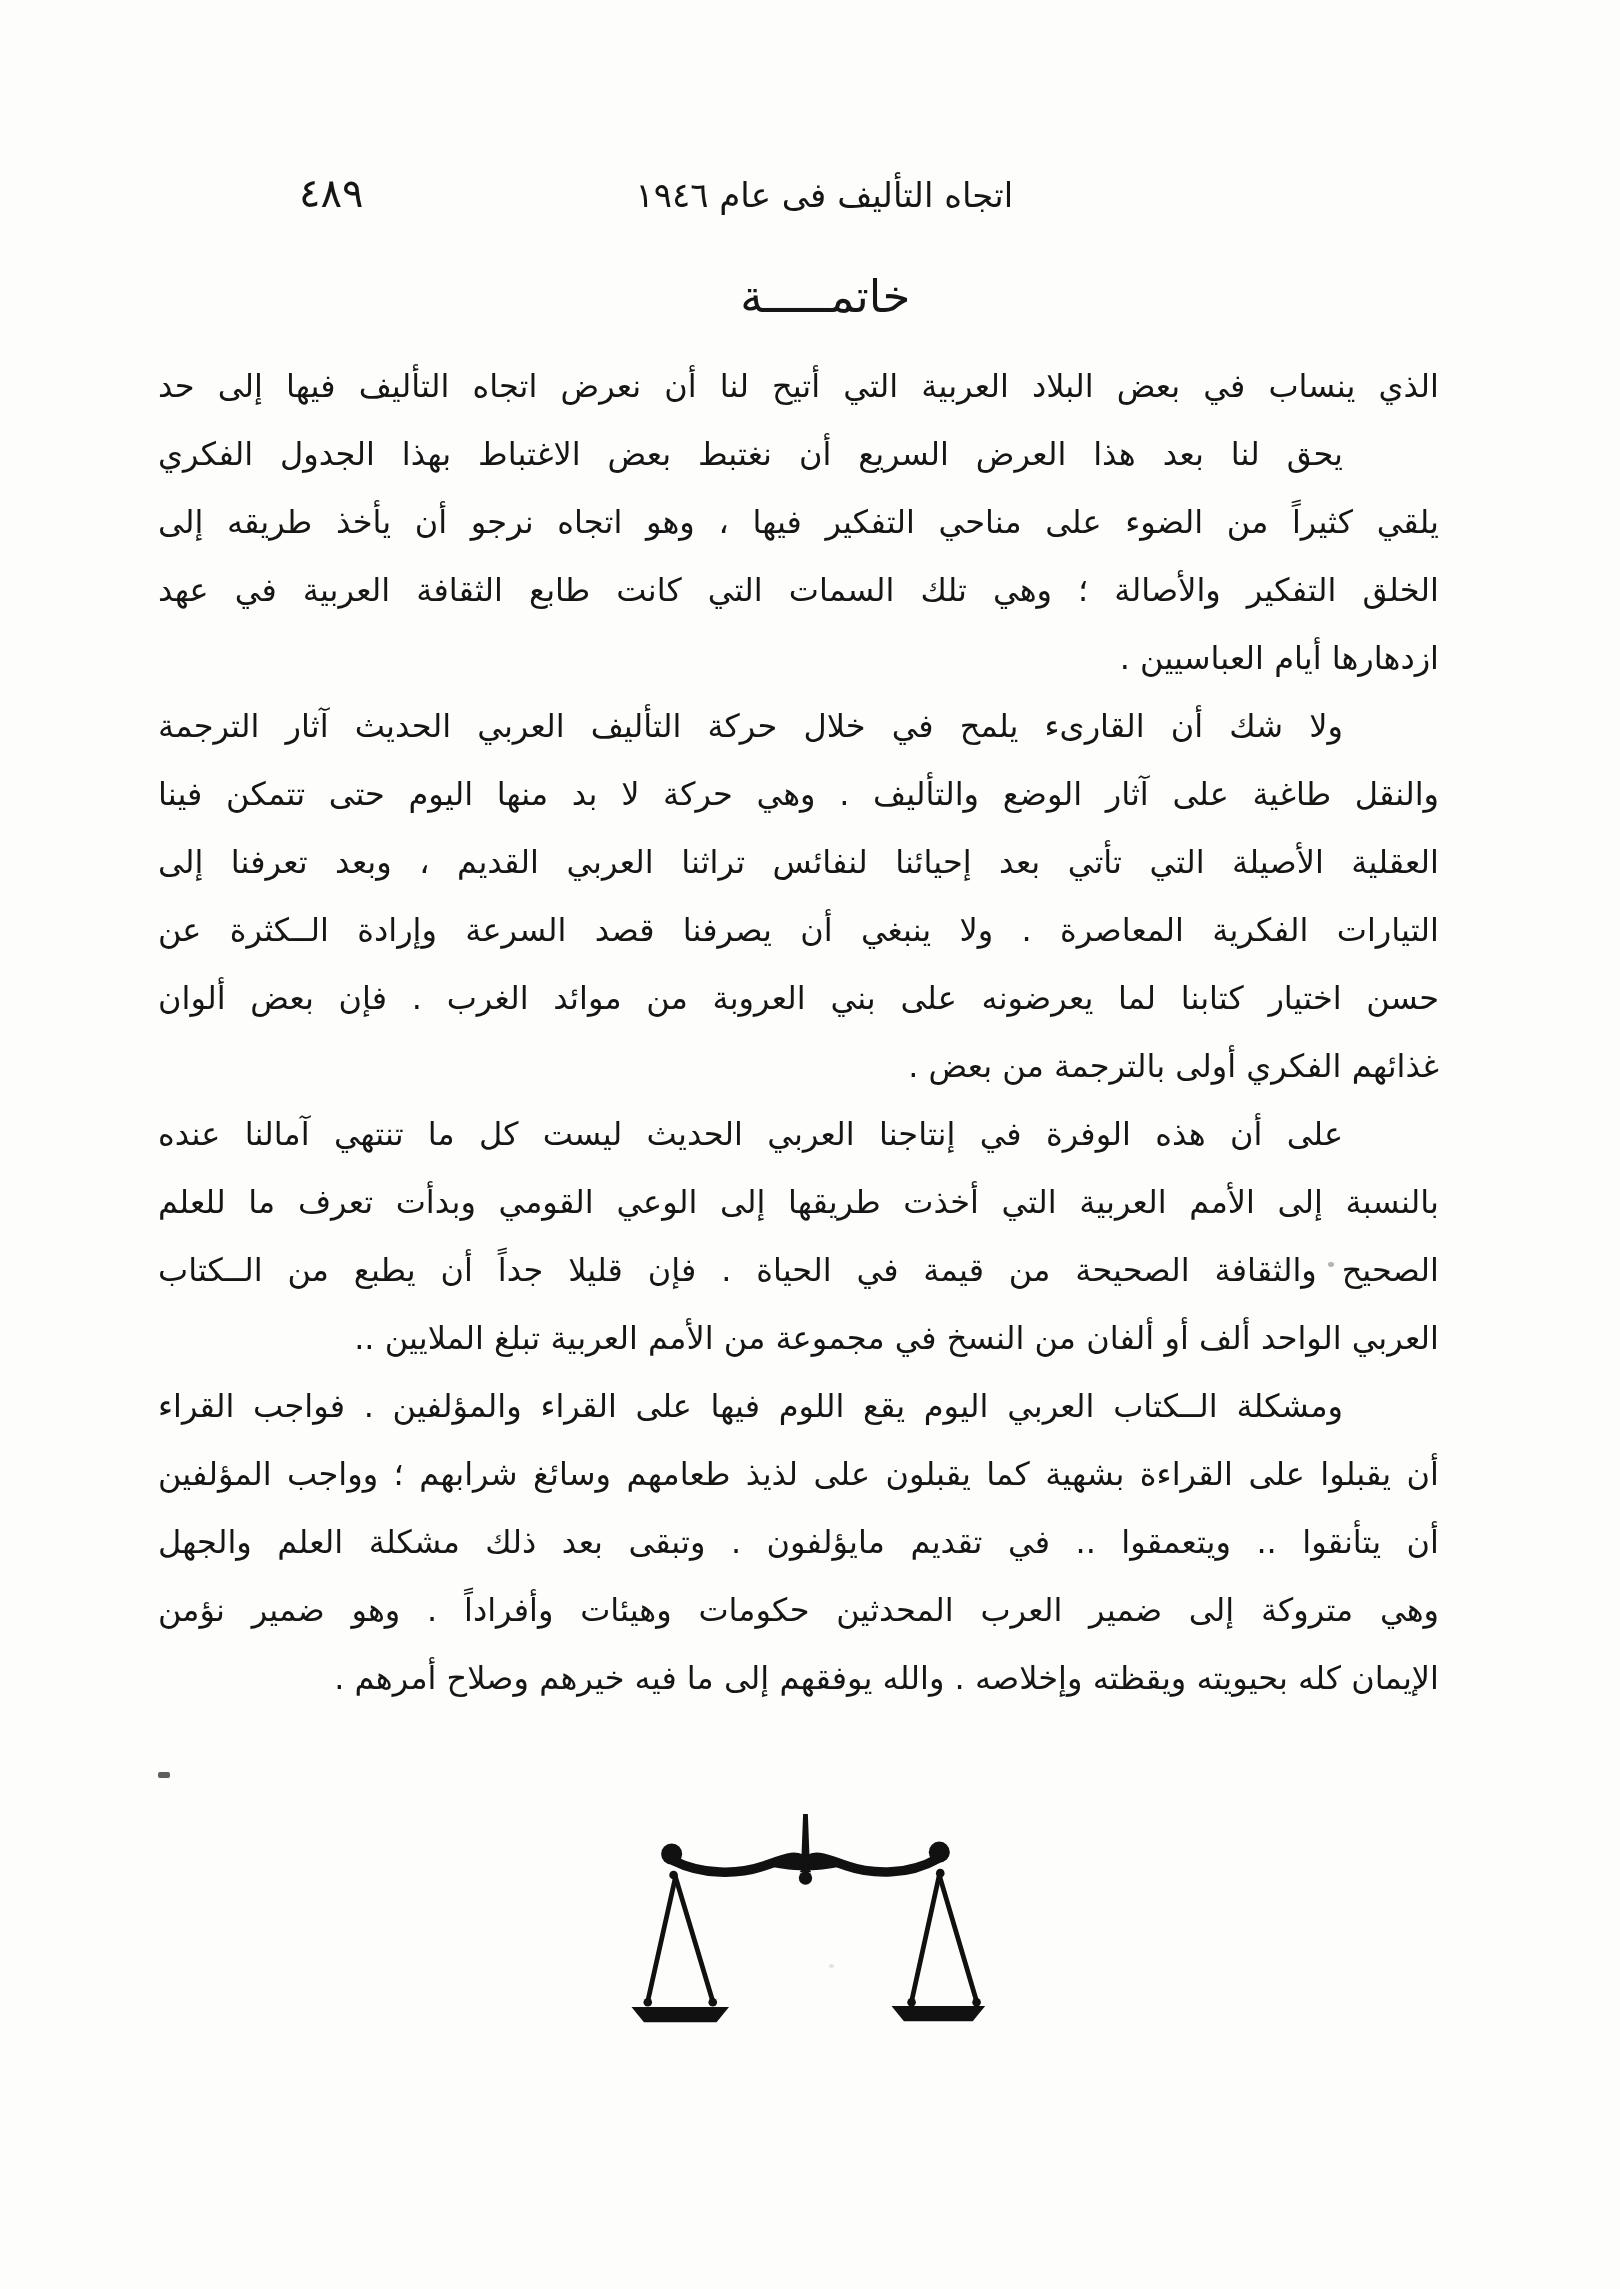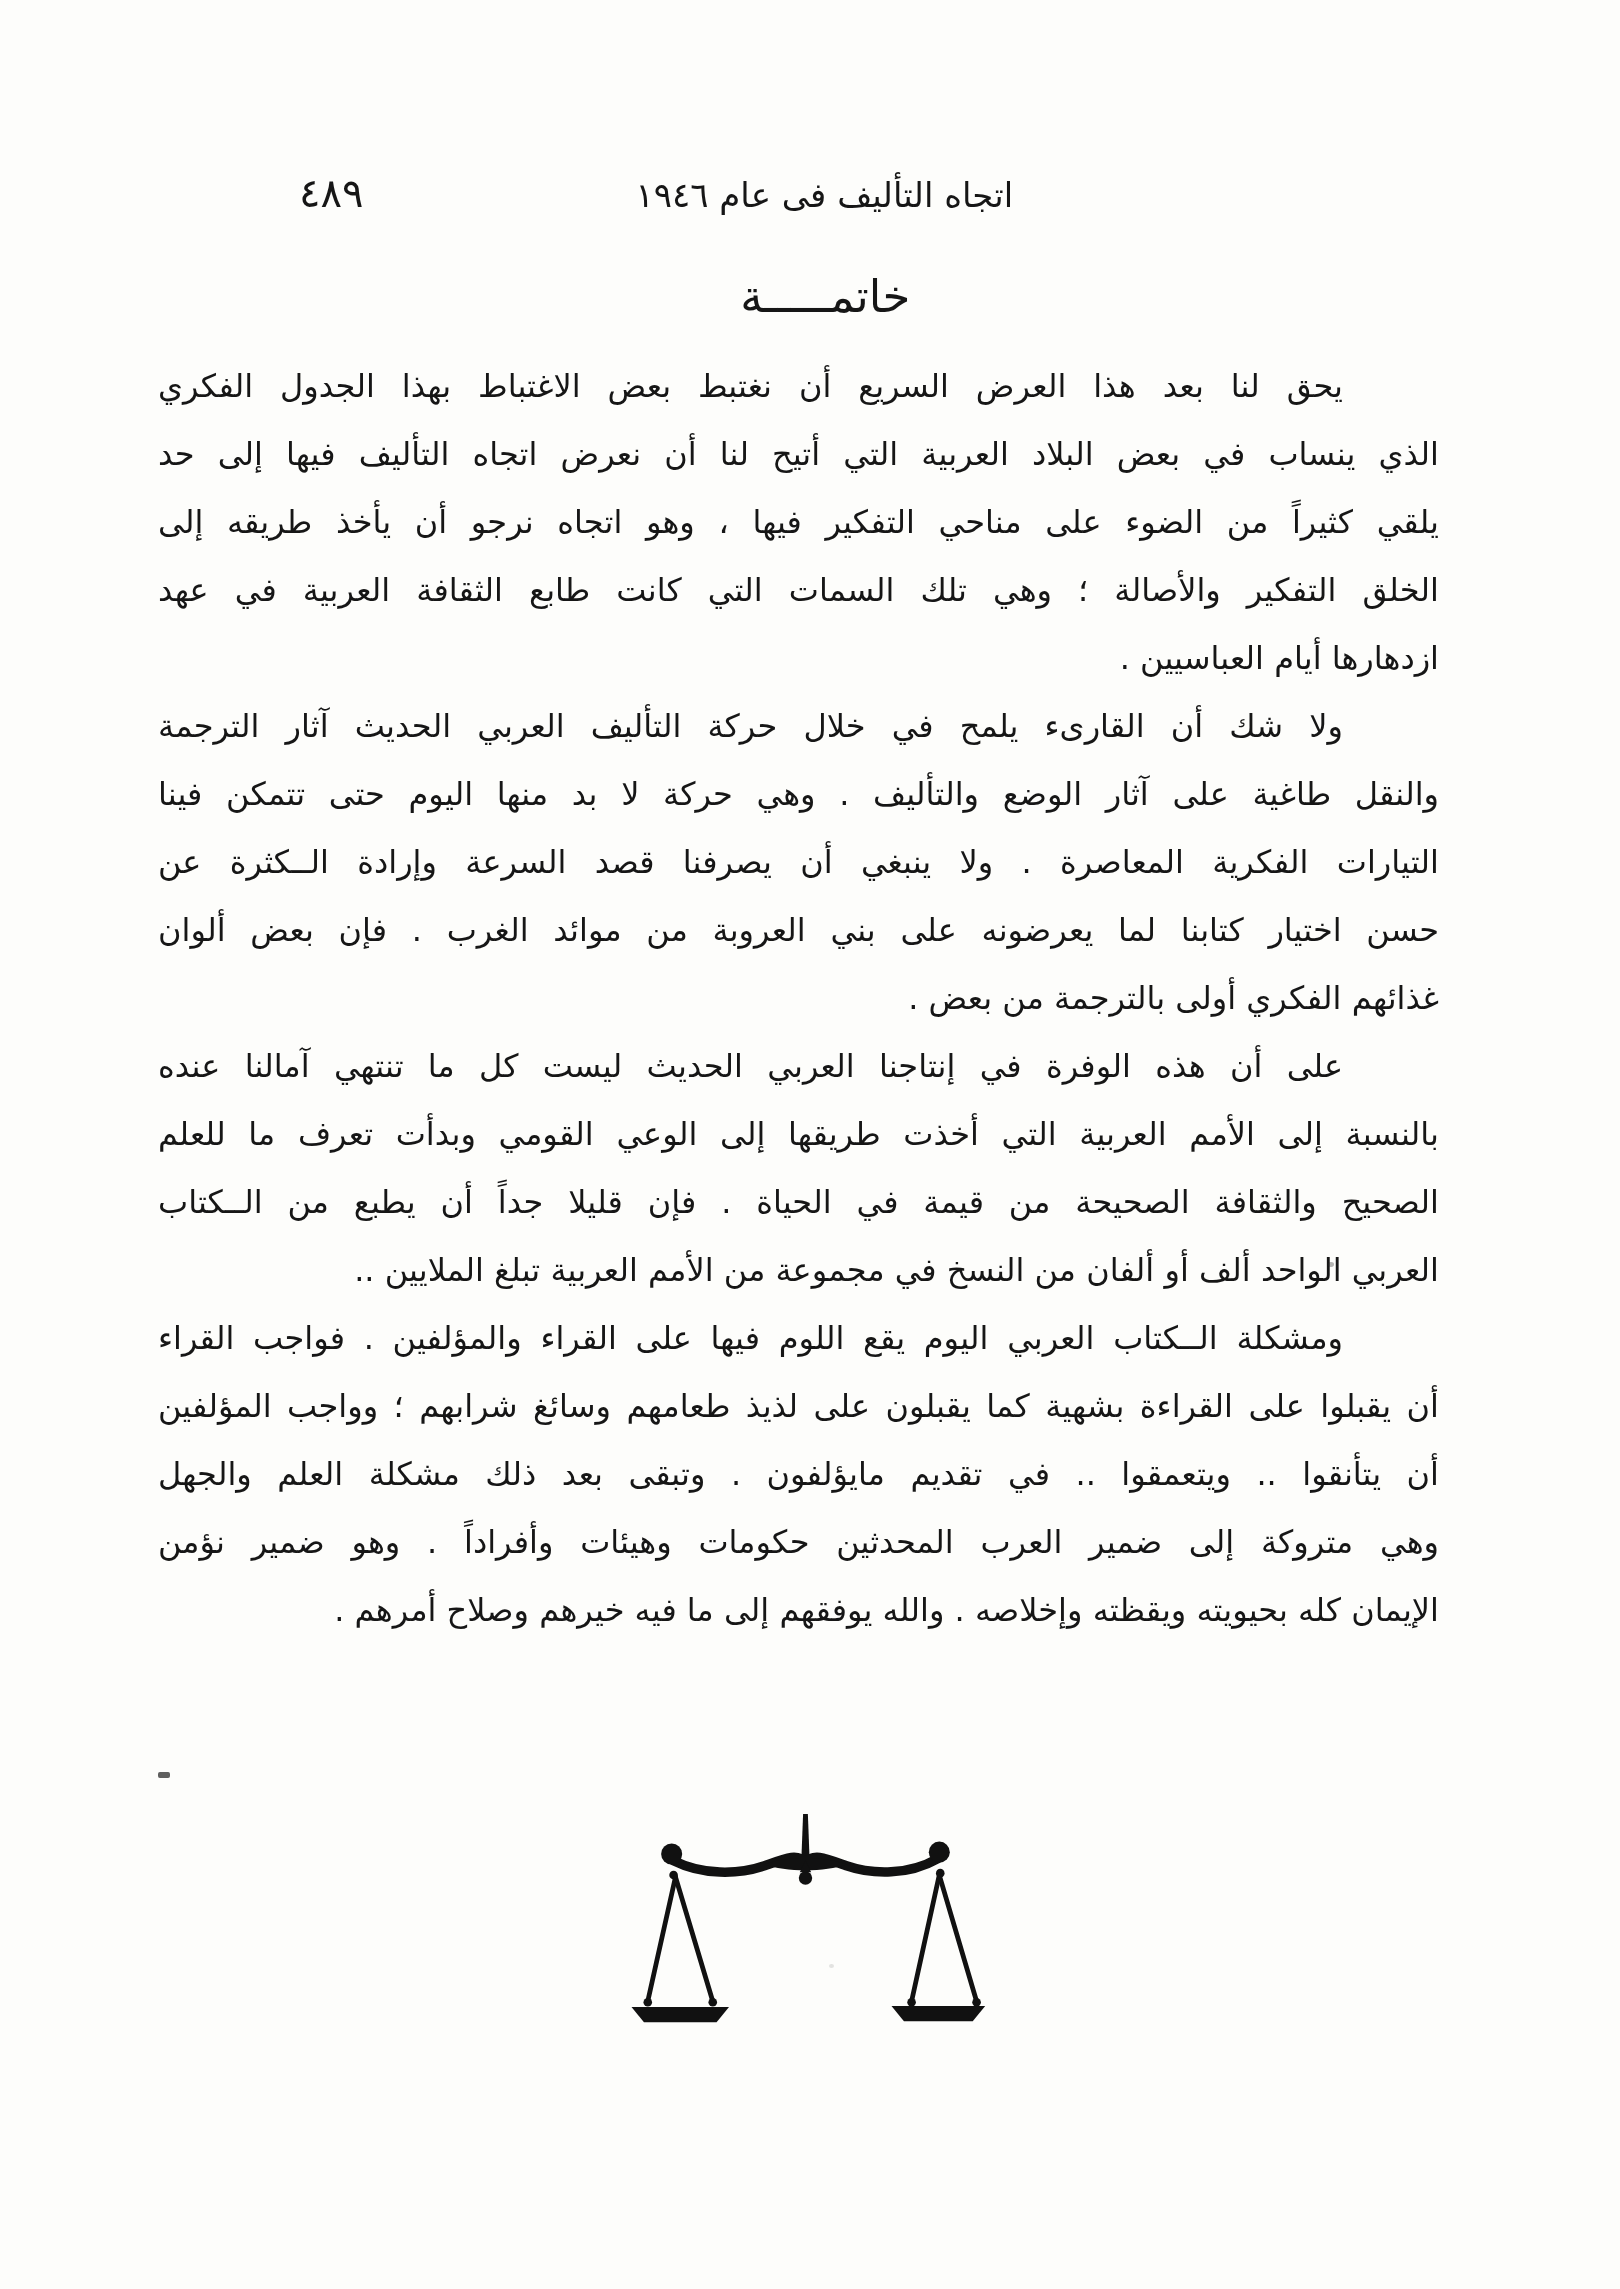--- a/index.html
+++ b/index.html
@@ -64,29 +64,30 @@
 <div class="page">
 
   <div class="page-number">٤٨٩</div>
 
   <div class="running-title">اتجاه التأليف فى عام ١٩٤٦</div>
 
   <div class="section-title">خاتمـــــة</div>
 
   <div class="bodytext">
       <div class="para">
+        <div class="line">الذي ينساب في بعض البلاد العربية التي أتيح لنا أن نعرض اتجاه التأليف فيها إلى حد</div>
         <div class="line first">يحق لنا بعد هذا العرض السريع أن نغتبط بعض الاغتباط بهذا الجدول الفكري</div>
-        <div class="line">الذي ينساب في بعض البلاد العربية التي أتيح لنا أن نعرض اتجاه التأليف فيها إلى حد</div>
         <div class="line">يلقي كثيراً من الضوء على مناحي التفكير فيها ، وهو اتجاه نرجو أن يأخذ طريقه إلى</div>
         <div class="line">الخلق التفكير والأصالة ؛ وهي تلك السمات التي كانت طابع الثقافة العربية في عهد</div>
         <div class="line lastline">ازدهارها أيام العباسيين .</div>
       </div>
       <div class="para">
         <div class="line first">ولا شك أن القارىء يلمح في خلال حركة التأليف العربي الحديث آثار الترجمة</div>
         <div class="line">والنقل طاغية على آثار الوضع والتأليف . وهي حركة لا بد منها اليوم حتى تتمكن فينا</div>
+        <div class="line">العقلية الأصيلة التي تأتي بعد إحيائنا لنفائس تراثنا العربي القديم ، وبعد تعرفنا إلى</div>
         <div class="line">التيارات الفكرية المعاصرة . ولا ينبغي أن يصرفنا قصد السرعة وإرادة الــكثرة عن</div>
         <div class="line">حسن اختيار كتابنا لما يعرضونه على بني العروبة من موائد الغرب . فإن بعض ألوان</div>
         <div class="line lastline">غذائهم الفكري أولى بالترجمة من بعض .</div>
       </div>
       <div class="para">
         <div class="line first">على أن هذه الوفرة في إنتاجنا العربي الحديث ليست كل ما تنتهي آمالنا عنده</div>
         <div class="line">بالنسبة إلى الأمم العربية التي أخذت طريقها إلى الوعي القومي وبدأت تعرف ما للعلم</div>
         <div class="line">الصحيح والثقافة الصحيحة من قيمة في الحياة . فإن قليلا جداً أن يطبع من الــكتاب</div>
         <div class="line lastline">العربي الواحد ألف أو ألفان من النسخ في مجموعة من الأمم العربية تبلغ الملايين ..</div>
       </div>

